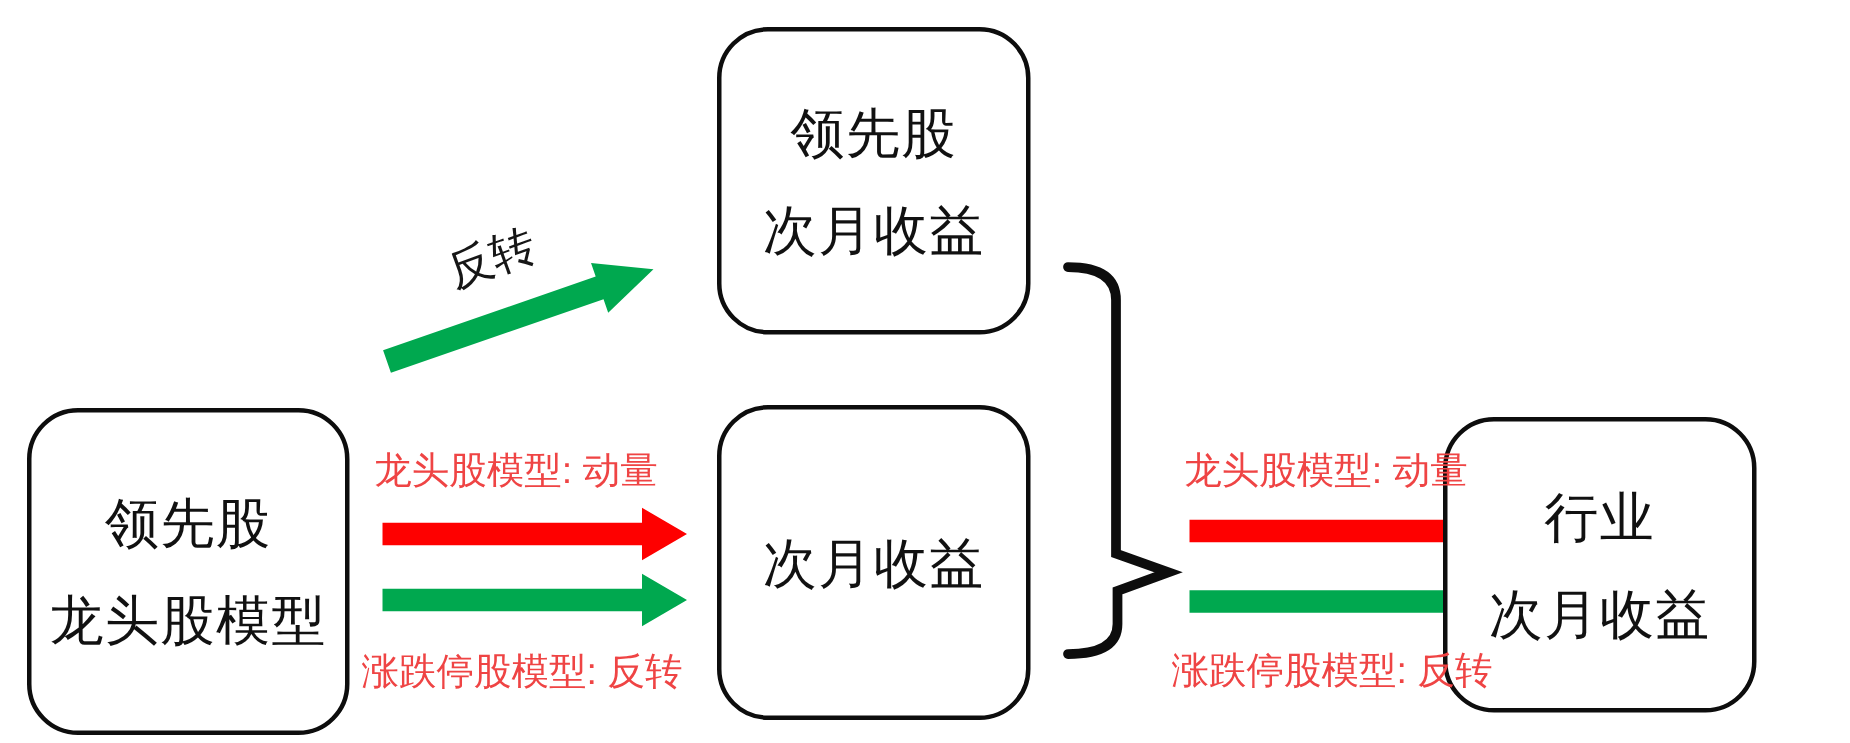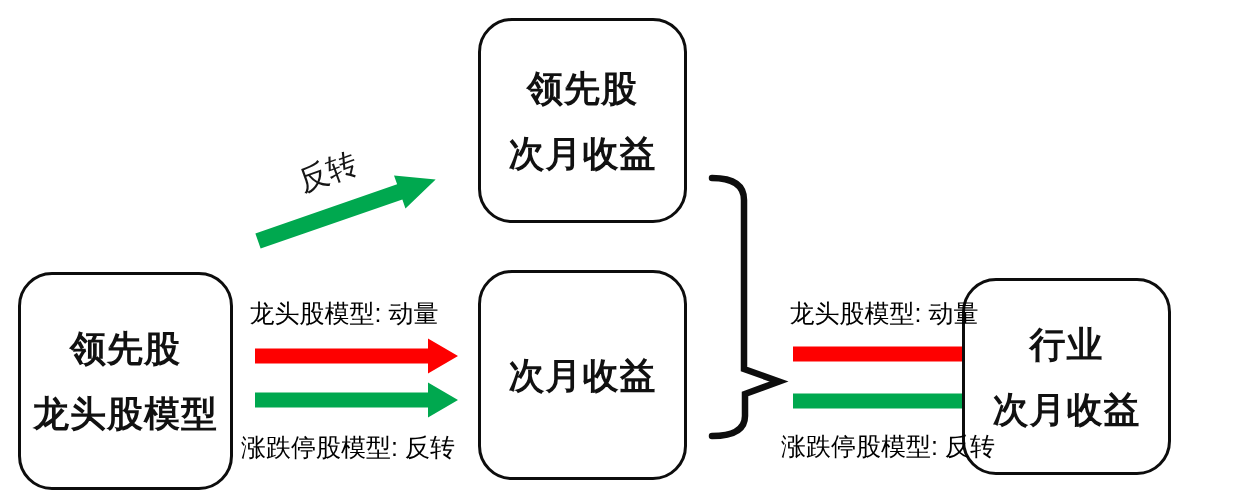--- a/index.html
+++ b/index.html
@@ -24,37 +24,37 @@
   .node {
     position: absolute;
     background: #ffffff;
     border: 3px solid #0d0d0d;
     border-radius: 34px;
     display: flex;
     flex-direction: column;
     align-items: center;
     justify-content: center;
     text-align: center;
-    font-weight: 700;
+    font-weight: 400;
     font-size: 36px;
     line-height: 45px;
     color: #111111;
     letter-spacing: 1px;
     box-sizing: border-box;
     gap: 20px;
   }
   .node-leading-current { left: 18px;   top: 272px; width: 215px; height: 218px; }
   .node-leading-next    { left: 478px;  top: 18px;  width: 209px; height: 205px; }
   .node-lagging-next    { left: 478px;  top: 270px; width: 209px; height: 210px; }
   .node-industry-next   { left: 962px; top: 278px; width: 209px; height: 197px; }
 
   .edge-label {
     position: absolute;
     font-size: 25px;
-    color: #000000;
+    color: #ef4444;
     font-weight: 400;
     text-align: center;
     white-space: nowrap;
   }
   .label-left-top     { left: 229px; top: 297px; width: 230px; }
   .label-left-bottom  { left: 233px; top: 431px; width: 230px; }
   .label-right-top    { left: 769px; top: 297px; width: 230px; }
   .label-right-bottom { left: 773px; top: 430px; width: 230px; }
   .label-reversal {
     left: 268px; top: 152px; width: 120px;

